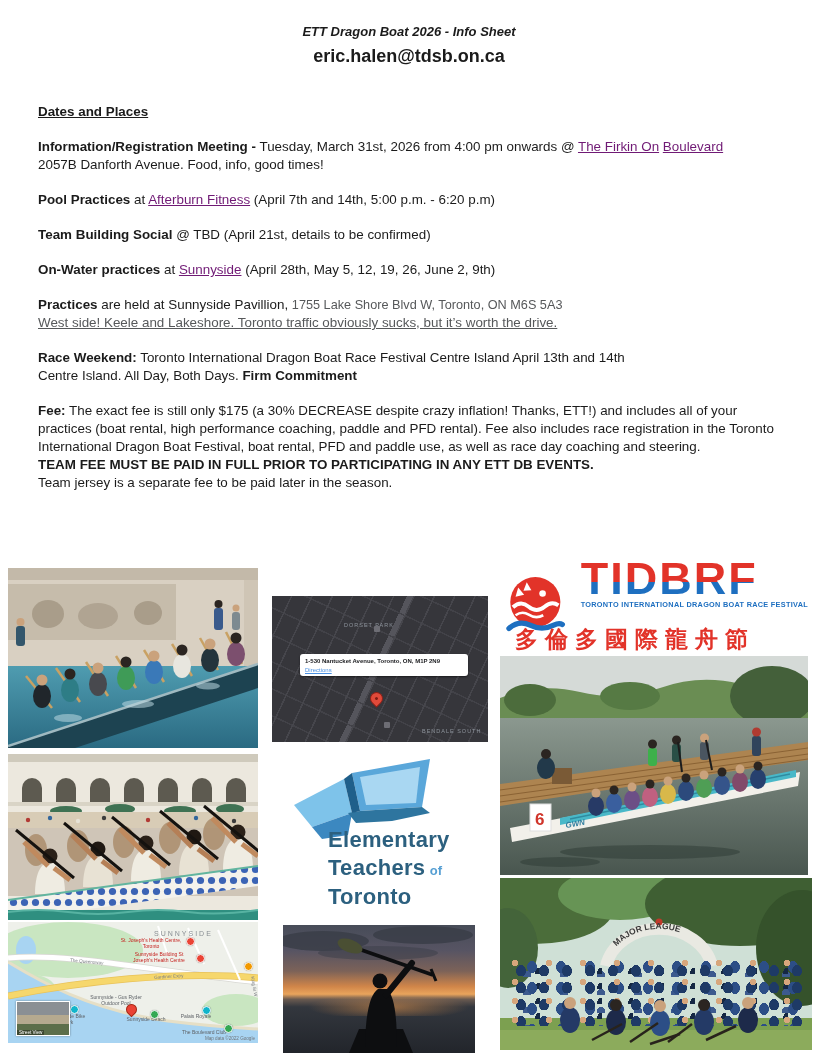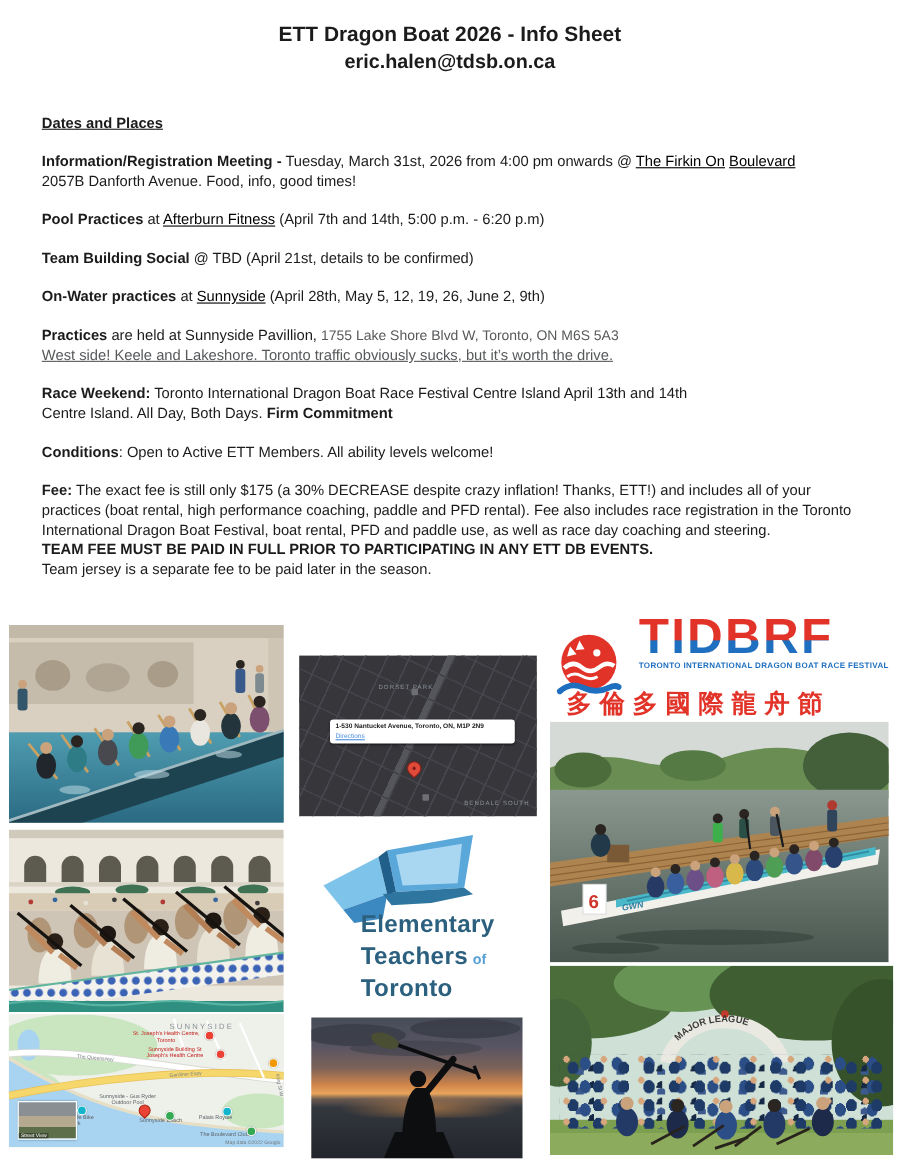--- a/index.html
+++ b/index.html
@@ -1,26 +1,26 @@
 <!DOCTYPE html>
 <html><head>
 <meta charset="utf-8">
 <style>
   html,body{margin:0;padding:0;background:#ffffff;}
   .page{position:relative;width:816px;height:1056px;background:#fff;overflow:hidden;
         font-family:"Liberation Sans","DejaVu Sans",sans-serif;color:#1b1b1b;}
   
   .doc{position:absolute;left:38px;top:0;width:742px;font-size:13.4px;line-height:18px;}
-  .doc h1{font-size:19px;line-height:22px;font-weight:bold;text-align:center;margin:21px 0 0;}
+  .doc h1{font-size:13px;line-height:22px;font-weight:bold;text-align:center;margin:21px 0 0;font-style:italic;}
   .email{font-size:18px;font-weight:bold;text-align:center;margin-top:4px;}
   .doc p{margin:17px 0 0;}
   .doc p.headp{margin-top:38px;}
   .hu{font-weight:bold;text-decoration:underline;}
   b{font-weight:bold;}
-  .lnk{color:#000000;text-decoration:underline;cursor:pointer;}
+  .lnk{color:#701a75;text-decoration:underline;cursor:pointer;}
   .gray{color:#56585a;text-decoration:underline;}
   .graysm{color:#56585a;font-size:12.7px;}
   
   .ph{position:absolute;overflow:hidden;}
   .ph svg{display:block;}
   
   .darkmap{background-color:#36363b;
     background-image:
       repeating-linear-gradient(115deg, transparent 0 17px, #46464c 17px 18.5px),
       repeating-linear-gradient(25deg, transparent 0 23px, #424248 23px 24.5px),
@@ -92,21 +92,20 @@
     <p><b>Pool Practices</b><span> at </span><a class="lnk" href="#">Afterburn Fitness</a><span> (April 7th and 14th, 5:00 p.m. - 6:20 p.m)</span></p>
 
     <p><b>Team Building Social</b><span> @ TBD (April 21st, details to be confirmed)</span></p>
 
     <p><b>On-Water practices</b><span> at </span><a class="lnk" href="#">Sunnyside</a><span> (April 28th, May 5, 12, 19, 26, June 2, 9th)</span><br></p>
 
     <p><b>Practices</b><span> are held at Sunnyside Pavillion, </span><span class="graysm">1755 Lake Shore Blvd W, Toronto, ON M6S 5A3</span><br><span class="gray">West side! Keele and Lakeshore. Toronto traffic obviously sucks, but it’s worth the drive.</span></p>
 
     <p><b>Race Weekend:</b><span> Toronto International Dragon Boat Race Festival Centre Island April 13th and 14th</span><br><span>Centre Island. All Day, Both Days. </span><b>Firm Commitment</b></p>
 
-    <p><b>Conditions</b><span>: Open to Active ETT Members. All ability levels welcome!</span></p>
 
     <p><b>Fee:</b><span> The exact fee is still only $175 (a 30% DECREASE despite crazy inflation! Thanks, ETT!) and includes all of your practices (boat rental, high performance coaching, paddle and PFD rental). Fee also includes race registration in the Toronto International Dragon Boat Festival, boat rental, PFD and paddle use, as well as race day coaching and steering.</span><br><b>TEAM FEE MUST BE PAID IN FULL PRIOR TO PARTICIPATING IN ANY ETT DB EVENTS.</b><br><span>Team jersey is a separate fee to be paid later in the season.</span></p>
   </div>
 
   <div class="ph" style="left:8px;top:568px;width:250px;height:180px;">
     <svg width="250" height="180" viewBox="0 0 250 180">
       <rect width="250" height="180" fill="#d9d0c2"></rect>
       <rect width="250" height="12" fill="#c3b9a9"></rect>
       <rect x="0" y="16" width="168" height="56" fill="#c6bcab"></rect>
       <ellipse cx="40" cy="46" rx="16" ry="14" fill="#a99d8a"></ellipse>

